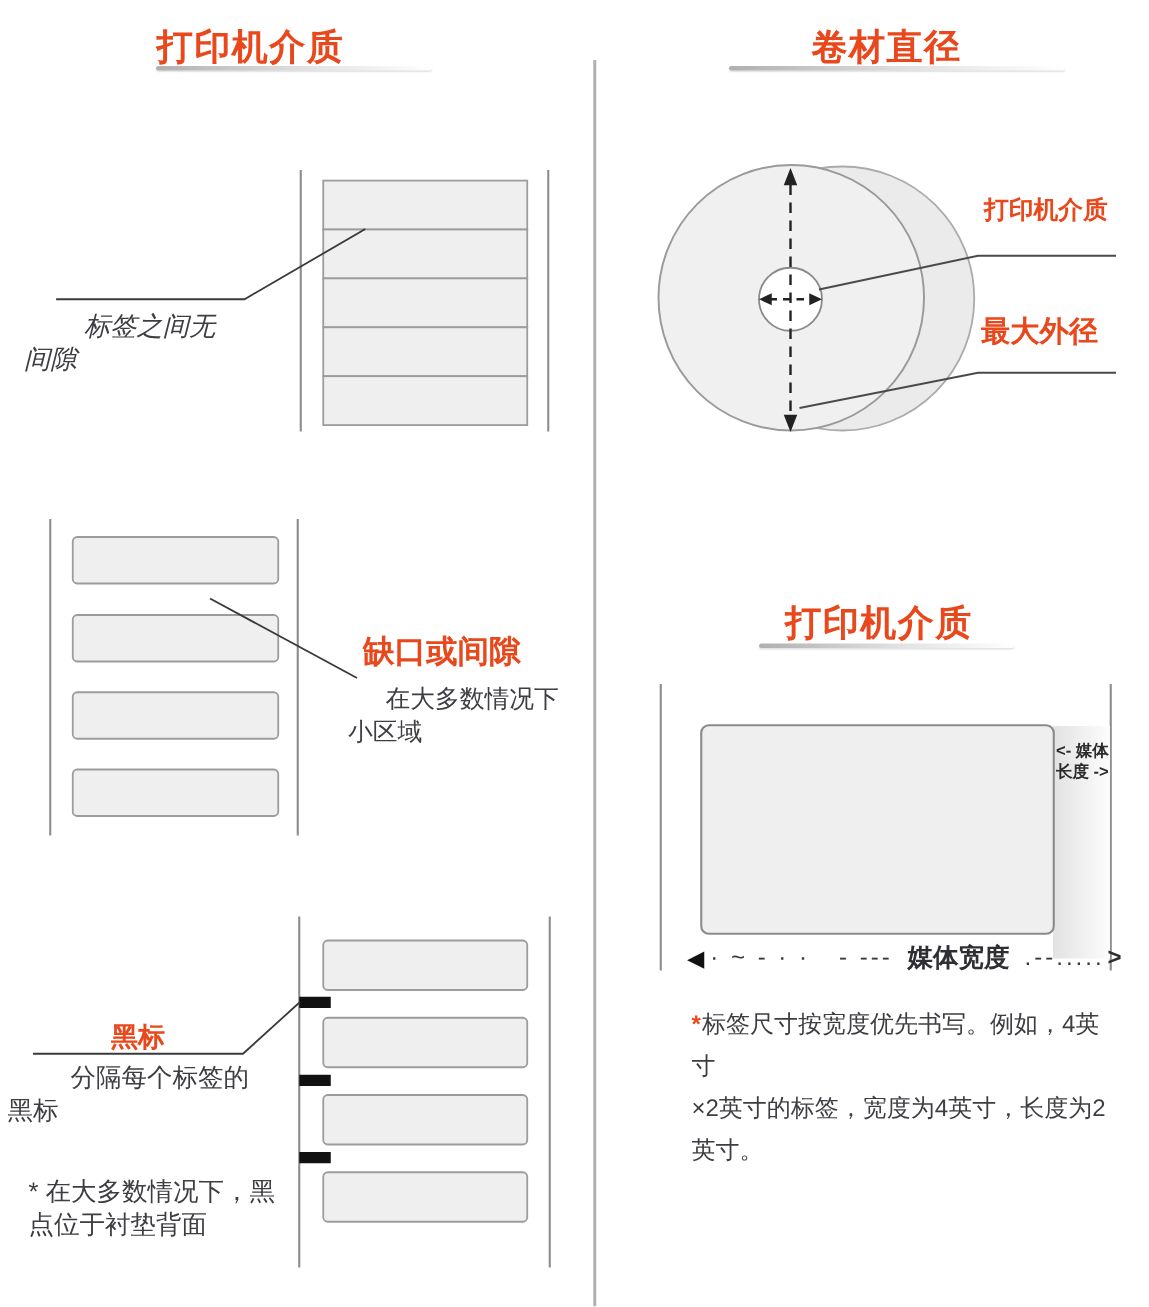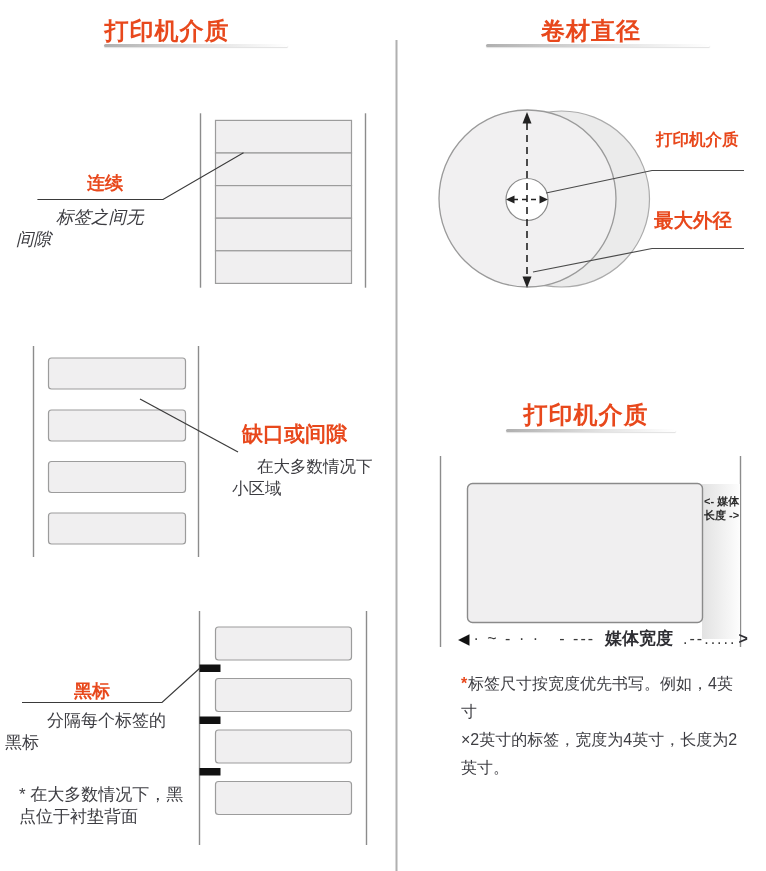--- a/index.html
+++ b/index.html
@@ -101,30 +101,29 @@
       <line x1="440.5" y1="456" x2="440.5" y2="647" stroke="#8c8c8c" stroke-width="1.4"></line>
       <line x1="740.5" y1="456" x2="740.5" y2="647" stroke="#8c8c8c" stroke-width="1.4"></line>
       <rect x="702" y="484" width="38" height="155" fill="url(#stripFade)"></rect>
       <rect x="467.5" y="483.5" width="235" height="139" rx="5" fill="#f0eff0" stroke="#8a8a8a" stroke-width="1.4"></rect>
     </g>
   </svg>
 
   <div class="txt title accent" style="left:37px;top:15px;width:260px;">打印机介质</div>
   <div class="underline" style="left:104px;top:44px;width:184px;"></div>
 
-  <div class="txt lbl-big accent" style="left:45px;top:171px;width:120px;text-align:center;font-size:18px;">连续</div>
   <div class="txt pre" style="left:16px;top:206px;font-size:17.5px;line-height:22px;text-indent:40px;font-style:italic;">标签之间无
 间隙</div>
 
   <div class="txt lbl-big accent" style="left:242px;top:420px;font-size:21px;">缺口或间隙</div>
   <div class="txt pre" style="left:232px;top:456px;font-size:16.5px;line-height:21.5px;text-indent:25px;">在大多数情况下
 小区域</div>
 
   <div class="txt lbl-big accent" style="left:74px;top:679px;font-size:18px;">黑标</div>
-  <div class="txt pre" style="left:5px;top:710px;font-size:17px;line-height:22px;text-indent:42px;">分隔每个标签的
+  <div class="txt pre" style="left:5px;top:710px;font-size:17px;line-height:22px;text-indent:42px;font-family:Liberation Mono, monospace;">分隔每个标签的
 黑标</div>
   <div class="txt title accent" style="left:481px;top:15px;width:220px;">卷材直径</div>
 
   <div class="txt pre" style="left:19px;top:784px;font-size:17px;line-height:21.5px;">* 在大多数情况下，黑
 点位于衬垫背面</div>
   <div class="underline" style="left:486px;top:44px;width:224px;"></div>
 
   <div class="txt lbl-big accent" style="left:656px;top:129px;font-size:16.5px;">打印机介质</div>
   <div class="txt lbl-big accent" style="left:654px;top:207px;font-size:19.5px;">最大外径</div>
 

